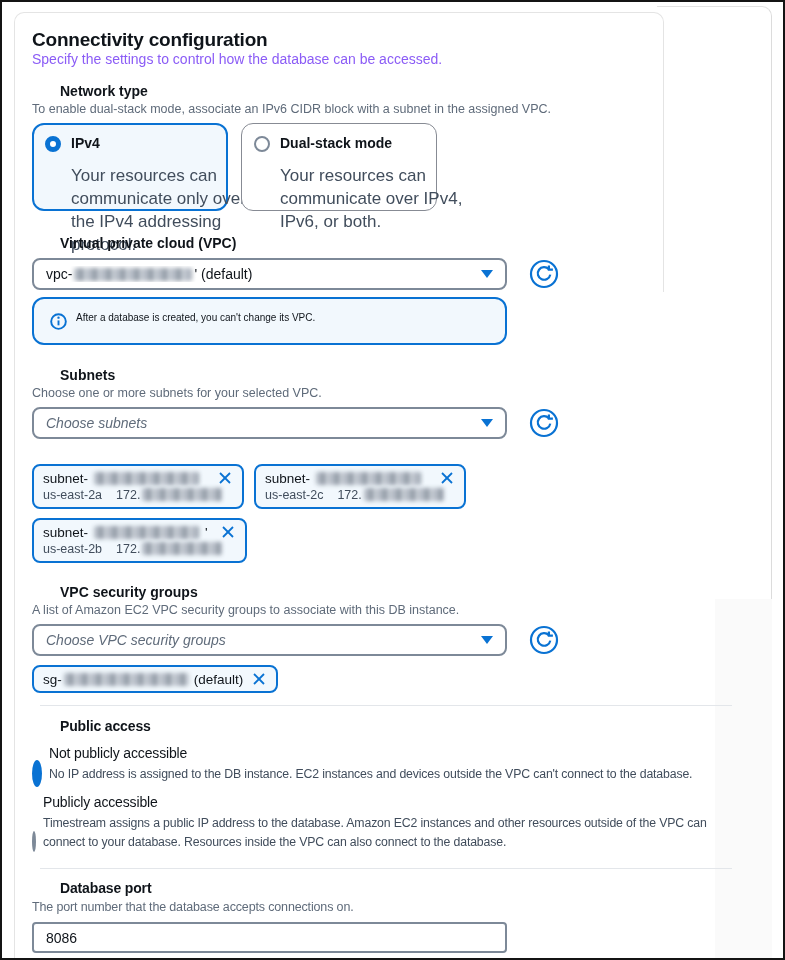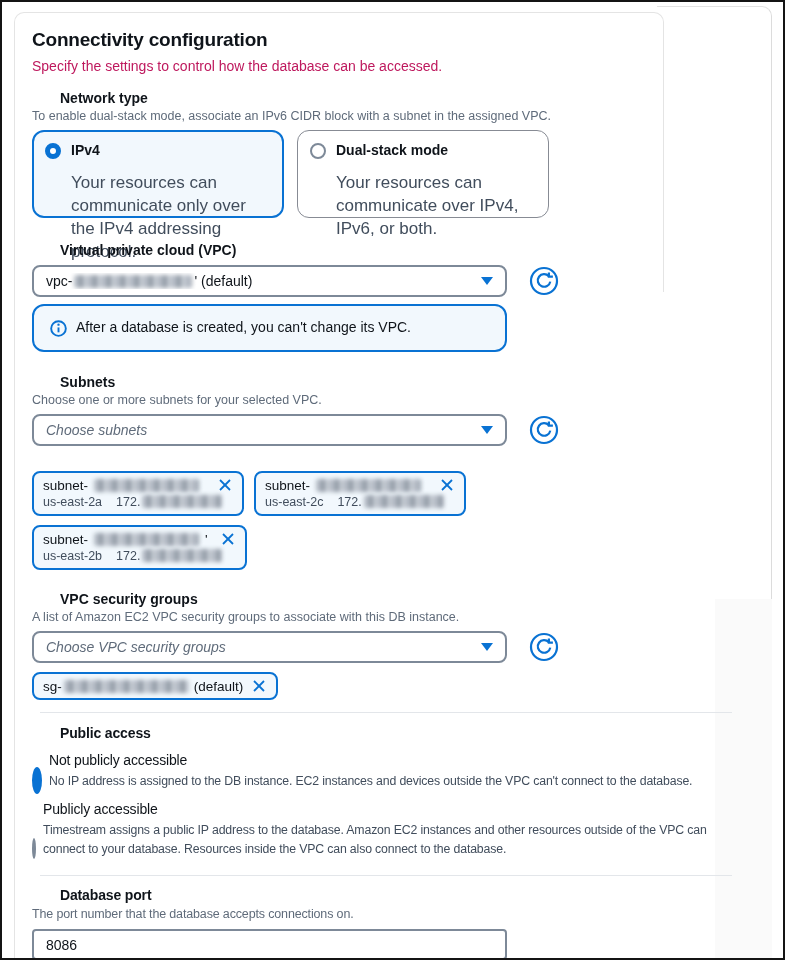--- a/index.html
+++ b/index.html
@@ -17,28 +17,28 @@
               background:#fafafa; pointer-events:none; }
   .card-top-border { position:absolute; left:12px; top:10px; width:650px; height:280px;
                      border:1px solid #e4e4e4; border-bottom:none;
                      border-radius:10px 10px 0 0; pointer-events:none; }
   .card-left-ext { position:absolute; left:12px; top:288px; width:1px; height:668px;
                    background:#e4e4e4; pointer-events:none; }
 
   .content { position:absolute; left:12px; top:10px; width:760px; padding:17px 0 0 18px; }
 
   h1 { font-size:19px; font-weight:bold; color:#0f141a; letter-spacing:-0.2px; }
-  .subtitle { font-size:14px; color:#be185d; margin-top:7px; }
+  .subtitle { font-size:14px; color:#8b5cf6; }
 
   .sec-label { font-size:14px; font-weight:bold; color:#0f141a;padding-left:28px; }
   .sec-desc  { font-size:12.5px; color:#5f6b7a; margin-top:3px; }
 
   .net-type { margin-top:16px; }
   .tiles { display:flex; gap:13px; margin-top:7px; }
-  .tile { width:252px; height:88px; border:1px solid #878b94; border-radius:12px;
+  .tile { width:196px; height:88px; border:1px solid #878b94; border-radius:12px;
           padding:11px 12px; display:flex; gap:10px; background:#fff; cursor:pointer; }
   .tile.selected { border:2px solid #0972d3; background:#f2f8fd; padding:10px 11px; }
   .tile-label { font-size:14px; font-weight:bold; color:#0f141a; }
   .tile-desc { font-size:17px; color:#414d5c; margin-top:14px; line-height:1.35; width:190px; }
 
   .radio { flex:0 0 auto; width:16px; height:16px; border-radius:50%; background:#fff;
            border:2px solid #7d8998; margin-top:1px; }
   .radio.checked { border:5px solid #0972d3; }
 
   .field { margin-top:24px; }
@@ -48,21 +48,21 @@
             font-size:14px; color:#0f141a; cursor:pointer; }
   .select .val { flex:1; display:flex; align-items:center; white-space:nowrap; overflow:hidden; }
   .select .placeholder { font-style:italic; color:#5f6b7a; }
   .caret { width:0; height:0; border-left:6px solid transparent; border-right:6px solid transparent;
            border-top:8px solid #0972d3; margin-left:8px; }
   .refresh-btn { width:32px; height:32px; border:none; background:transparent; cursor:pointer;
                  display:flex; align-items:center; justify-content:center; padding:0; }
 
   .alert { width:475px; margin-top:7px; border:2px solid #0972d3; border-radius:12px;
            background:#f2f8fd; padding:13px 16px; display:flex; gap:9px; align-items:flex-start; }
-  .alert-text { font-size:14px; color:#0f141a; }
+  .alert-text { font-size:10px; color:#0f141a; }
 
   .redact { display:inline-block; height:13px; border-radius:2px; vertical-align:-2px;
             background:repeating-linear-gradient(90deg,#b3bac4 0 5px,#8f98a3 5px 9px,#c4cad2 9px 14px);
             filter:blur(2.2px); margin:0 2px; }
   .rw118{width:118px;} .rw105{width:105px;} .rw80{width:80px;} .rw125{width:125px;}
 
   .chips { display:flex; flex-wrap:wrap; gap:9px 10px; margin-top:25px; width:500px; }
   .chip { border:2px solid #0972d3; border-radius:8px; background:#f2f8fd;
           padding:4px 9px 5px 9px; font-size:13.5px; color:#0f141a; }
   .chip .l1 { display:flex; align-items:center; gap:4px; }

